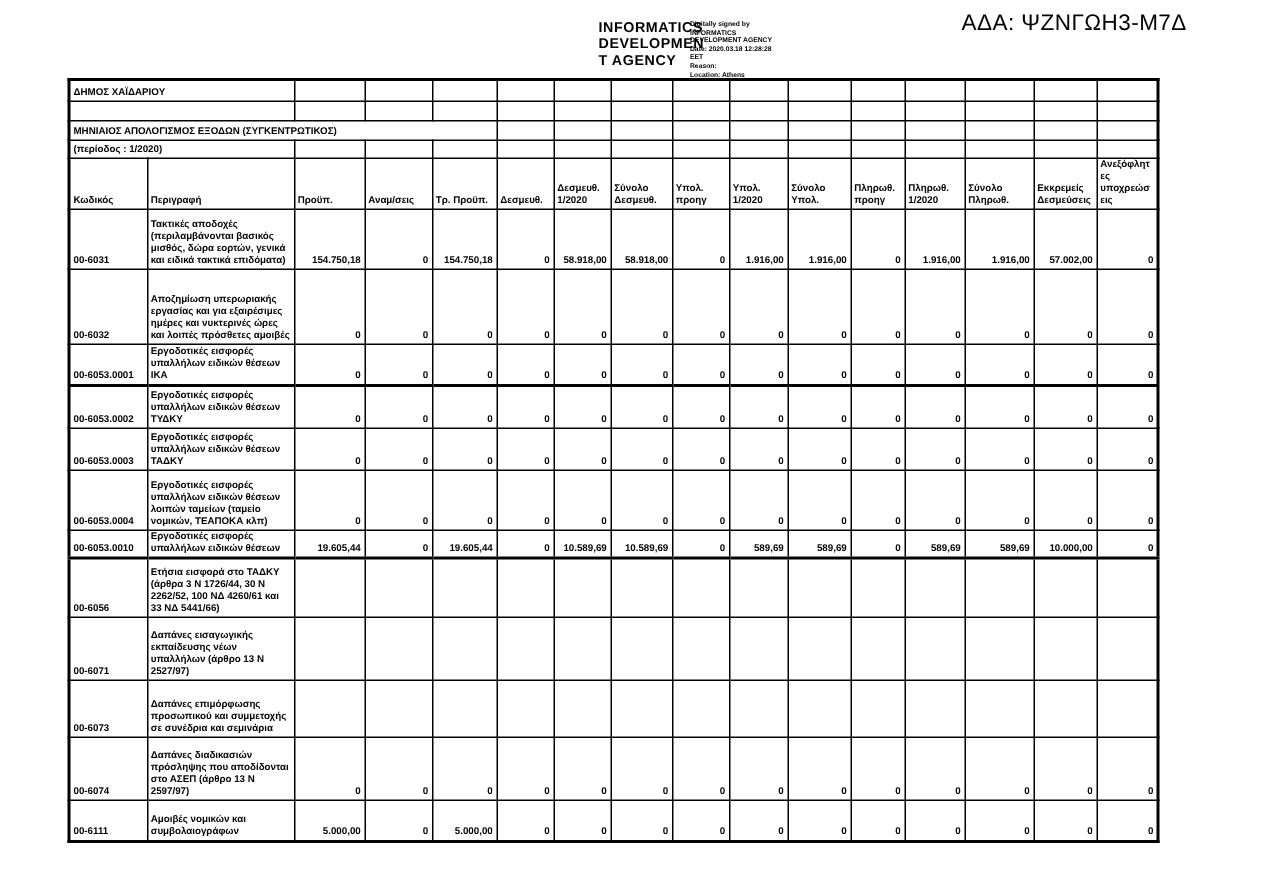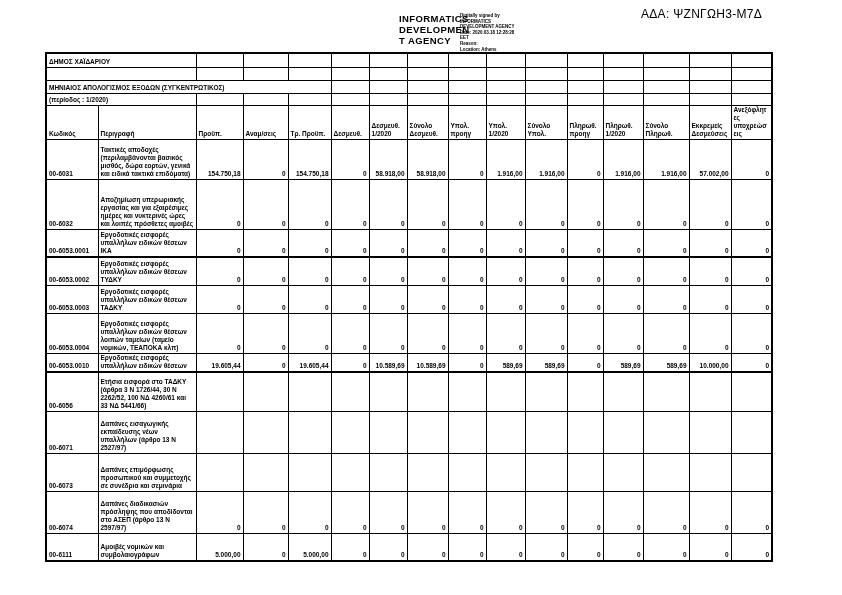--- a/index.html
+++ b/index.html
@@ -1,19 +1,19 @@
 <!DOCTYPE html>
 <html><head>
 <meta charset="utf-8">
 <style>
   html,body{margin:0;padding:0;background:#ffffff;}
   body{width:842px;height:595px;font-family:"Liberation Sans",sans-serif;color:#000;}
   .page{position:relative;width:842px;height:595px;background:#fff;overflow:hidden;}
 
-  .ada{position:absolute;left:641px;top:7px;font-size:12px;letter-spacing:.3px;white-space:nowrap;text-align:right;}
+  .ada{position:absolute;left:641px;top:7px;font-size:15px;letter-spacing:.3px;white-space:nowrap;text-align:right;}
 
   .sig-agency{position:absolute;left:399px;top:13px;width:62px;font-size:9.5px;font-weight:bold;
               line-height:11px;letter-spacing:.4px;white-space:nowrap;}
   .sig-details{position:absolute;left:460px;top:13px;font-size:4.5px;font-weight:bold;line-height:5.6px;
                white-space:nowrap;}
 
   table.report{position:absolute;left:45px;top:52px;width:726px;border-collapse:collapse;
                table-layout:fixed;border:2px solid #000;}
   .report td,.report th{border:1px solid #000;font-size:6.5px;font-weight:bold;line-height:8px;
         vertical-align:bottom;padding:0 2px 1px 2px;overflow:hidden;word-wrap:break-word;}

